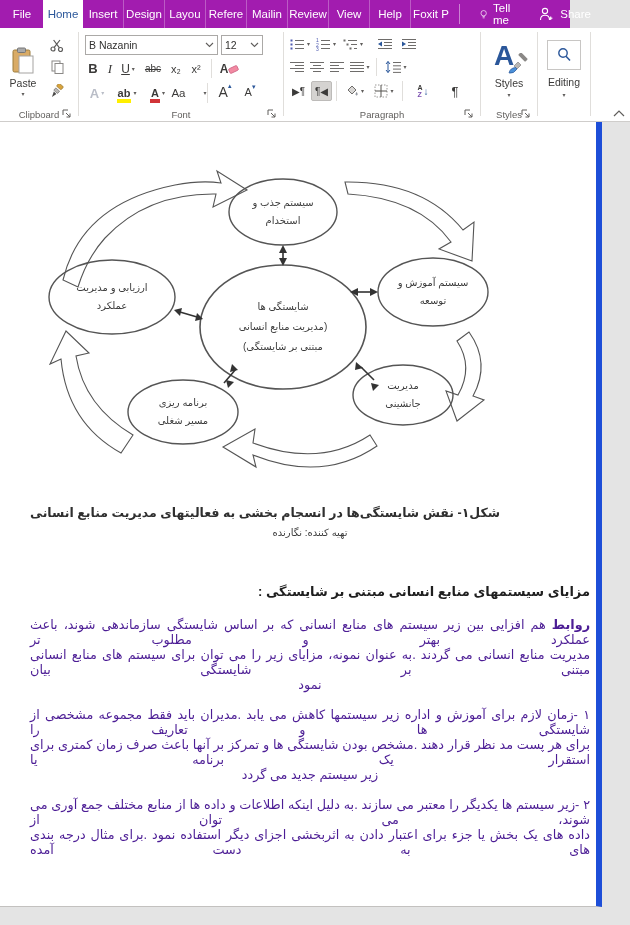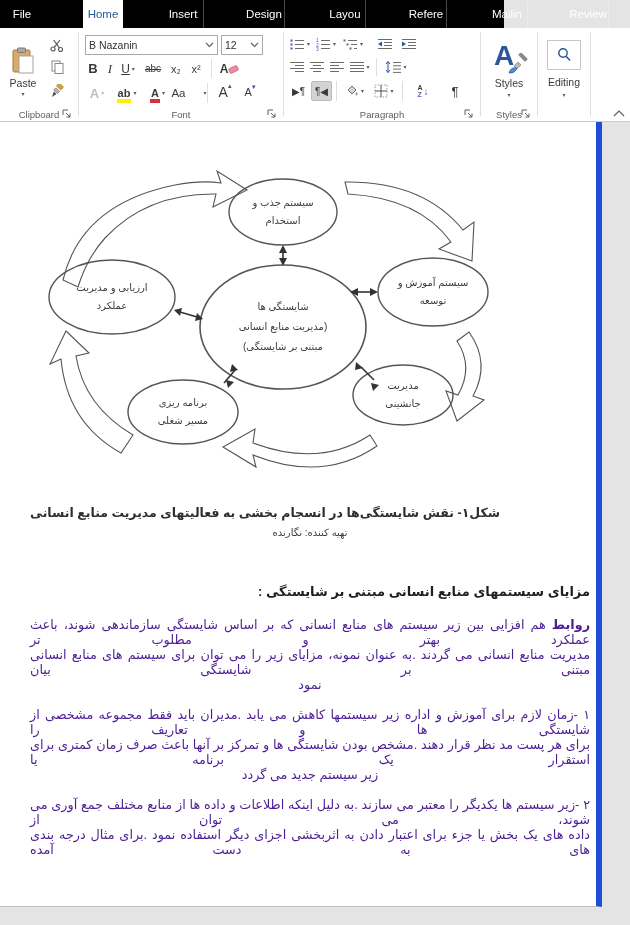--- a/index.html
+++ b/index.html
@@ -1,22 +1,22 @@
 <!DOCTYPE html>
 <html><head>
 <meta charset="utf-8">
 <style>
   * { box-sizing: border-box; margin: 0; padding: 0; }
   html,body { width:630px; height:925px; overflow:hidden;
     font-family:"Liberation Sans","DejaVu Sans",sans-serif; }
   .app { position:relative; width:630px; height:925px; background:#e4e4e4; }
 
   
-  .titlebar { position:absolute; left:0; top:0; width:504px; height:28px;
-    background:#000000; display:flex; align-items:stretch; color:#fff;gap:40px; }
+  .titlebar { position:absolute; left:0; top:0; width:570px; height:28px;
+    background:#a21caf; display:flex; align-items:stretch; color:#fff; }
   .tab { display:flex; align-items:center; justify-content:center;
     font-size:11.5px; white-space:nowrap; overflow:hidden; padding:0 20px;
     border-right:1px solid rgba(255,255,255,.28); }
   .tab.first { margin-left:10px; border-right:none; padding:0 12px; }
   .tab.active { background:#fff; color:#2b579a; border-right:none; margin-left:9px; }
   .tab.noline { border-right:none; }
   .tbar-right { display:flex; align-items:center; margin-left:auto; }
   .tbar-div { width:1px; height:20px; background:rgba(255,255,255,.45); margin:0 8px; }
   .tellme, .share { display:flex; align-items:center; gap:6px; font-size:11.5px;
     padding:0 12px; height:100%; }

